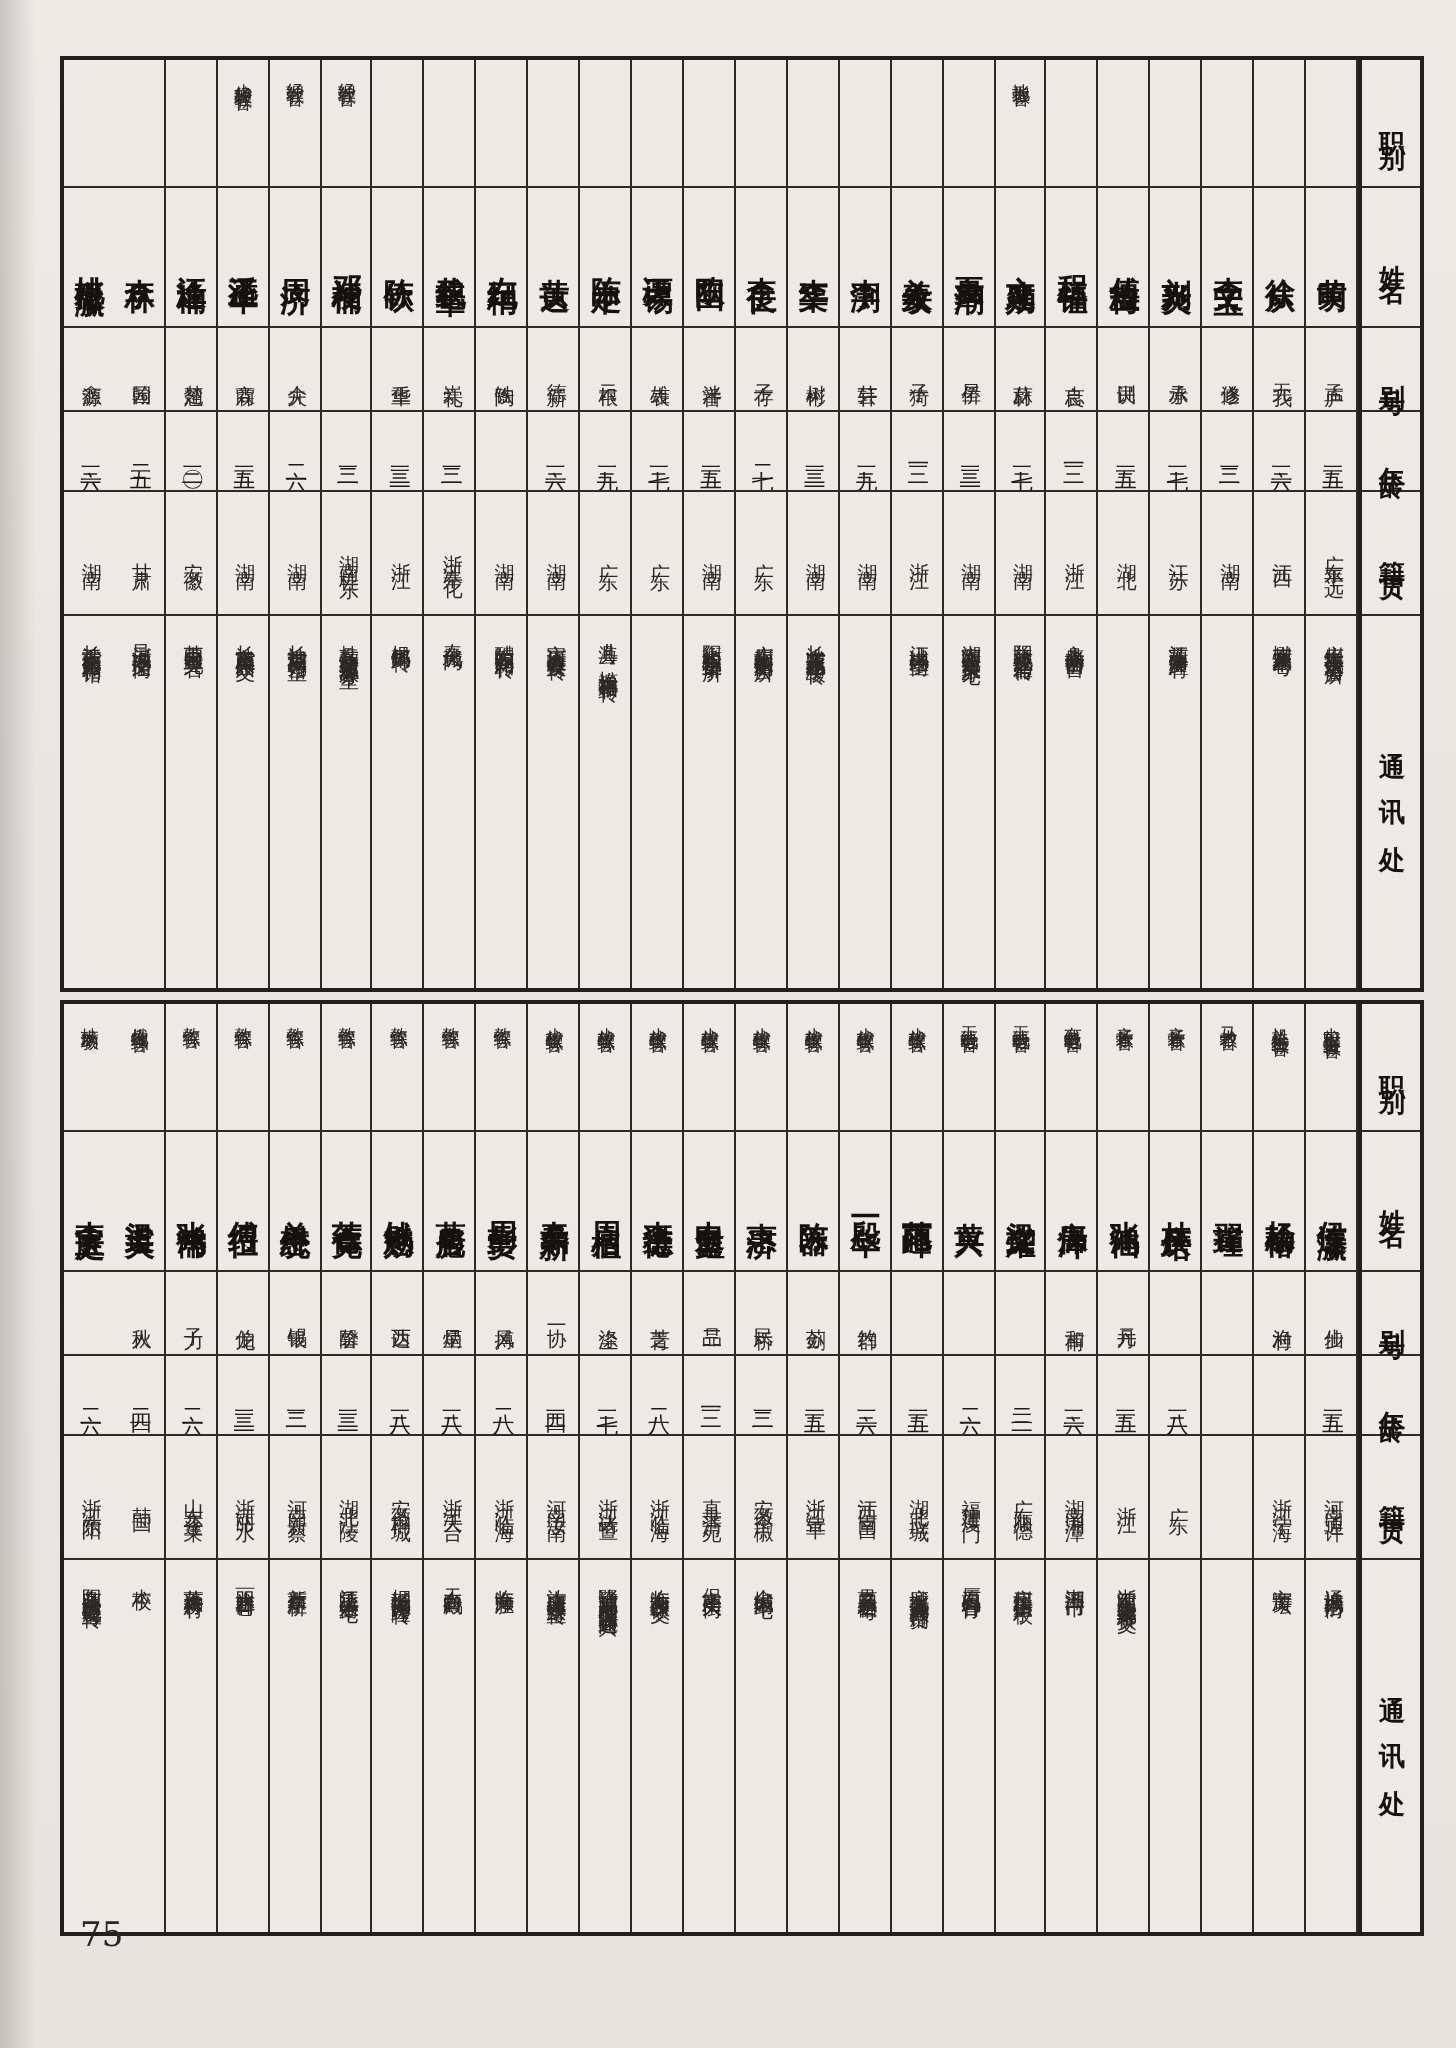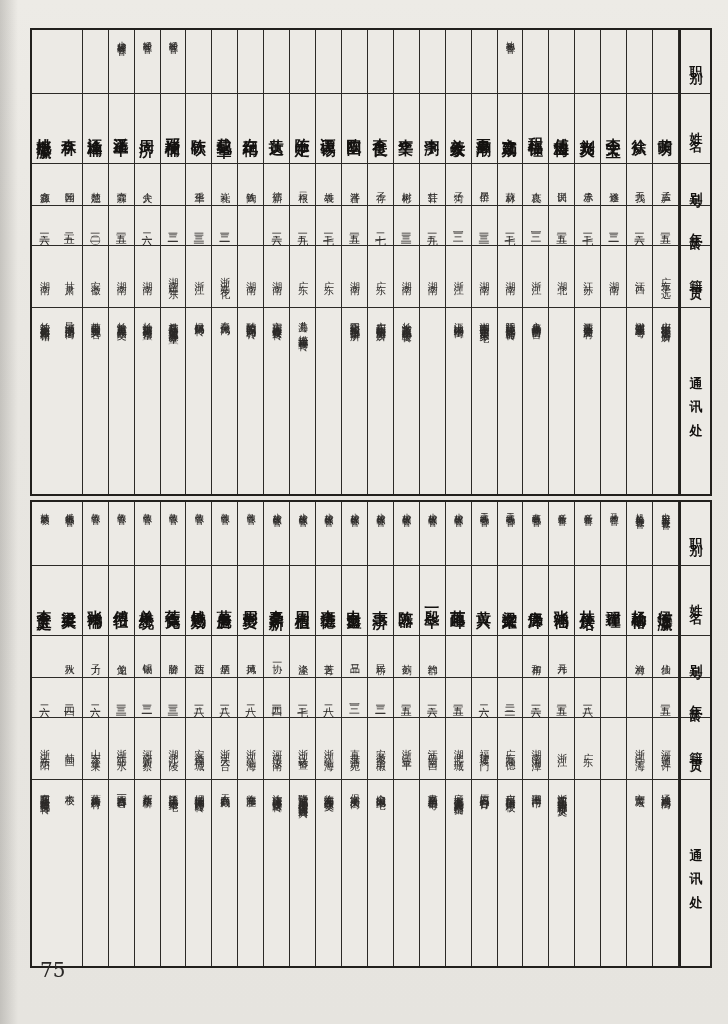--- a/index.html
+++ b/index.html
@@ -50,21 +50,21 @@
   .hcell.h-pos{height:64px;}
   .hcell.h-name{height:70px;}
   .hcell.h-alias{height:42px;}
   .hcell.h-age{height:40px;}
   .hcell.h-origin{height:62px;}
   .hcell.h-addr{height:186px;border-bottom:none;}
   .hcell.h-addr .vtext{letter-spacing:24px;}
   .hcell.h-alias .vtext,.hcell.h-age .vtext{letter-spacing:3px;}
   .page-number{
     position:absolute;left:40px;top:958px;
-    font-family:"DejaVu Serif", serif;font-size:20px;color:#2a2826;
+    font-family:"DejaVu Serif", serif;font-size:17px;color:#2a2826;
   }
 </style>
 </head>
 <body>
 
 <div class="page">
   <div class="scan-shade"></div>
 
   <div class="roster top">
     <div class="hcol">

